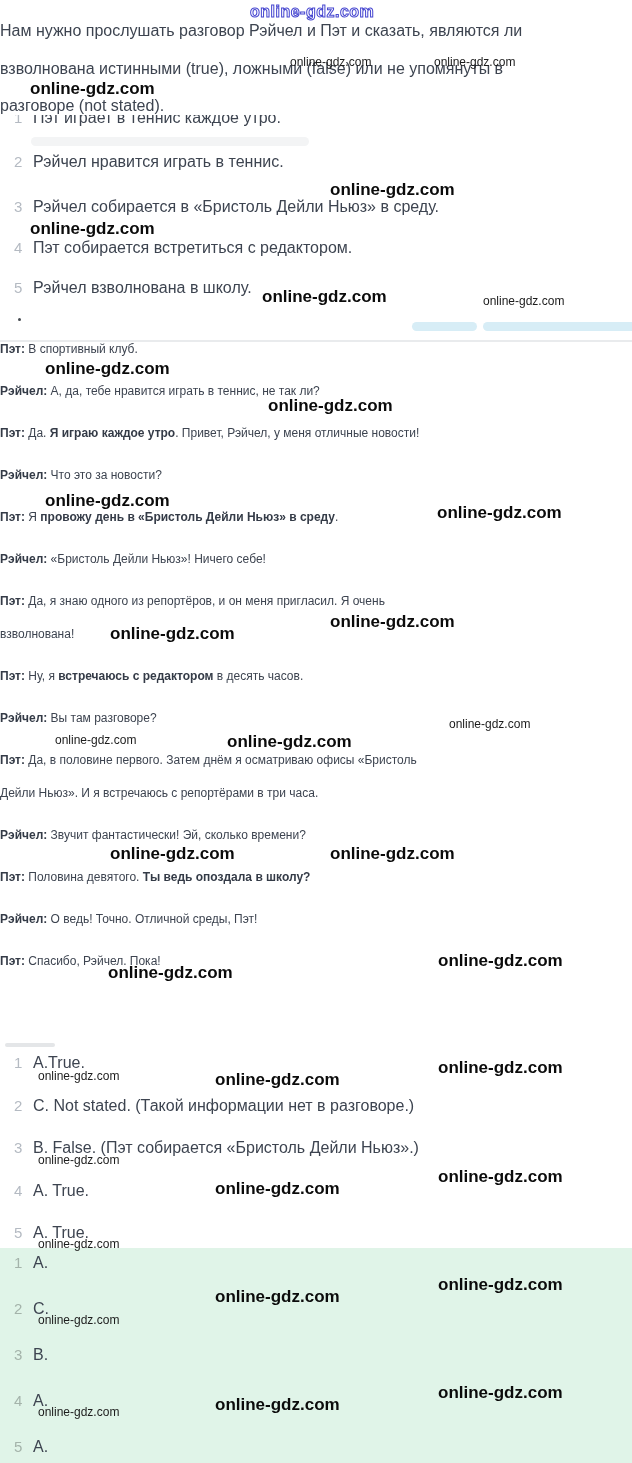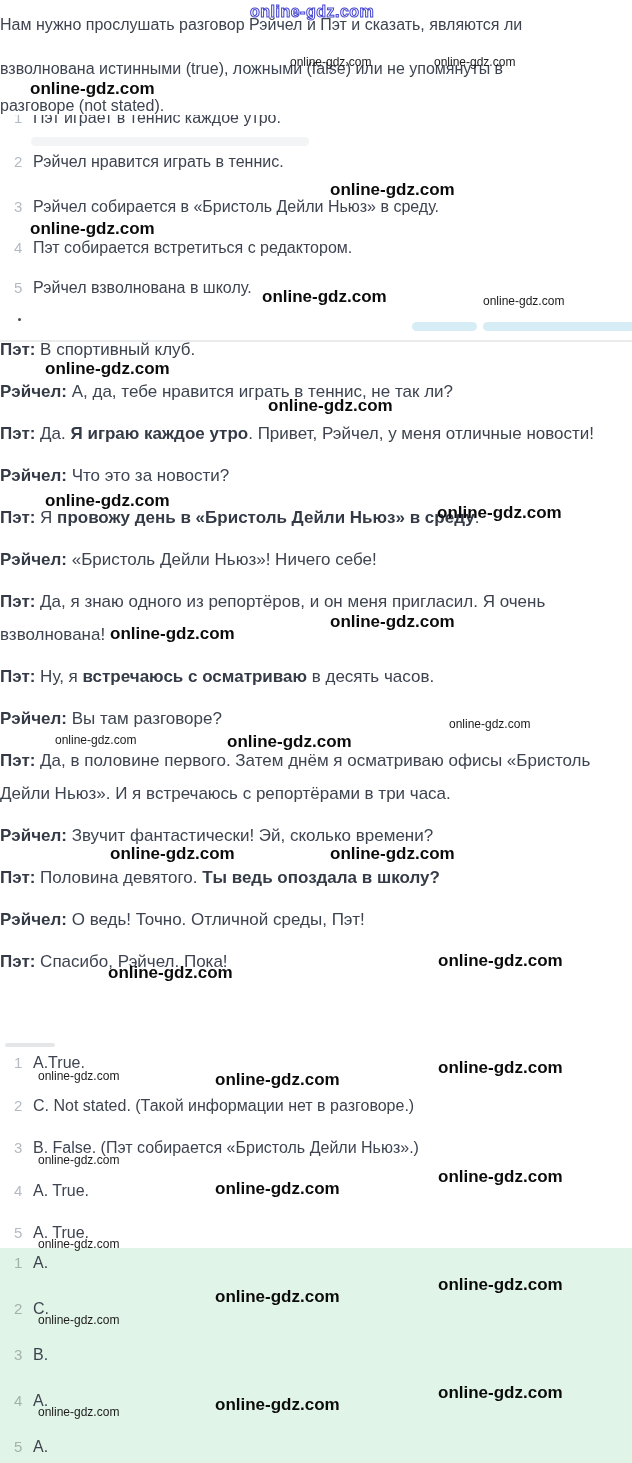--- a/index.html
+++ b/index.html
@@ -38,36 +38,36 @@
 
   .dot{position:absolute;left:18px;top:318px;width:3px;height:3px;background:#44494f;border-radius:50%;}
 
   .hl-bar{position:absolute;top:322px;height:9px;background:#d7edf6;border-radius:5px;}
   .hl-bar.b1{left:412px;width:65px;}
   .hl-bar.b2{left:483px;width:149px;border-radius:5px 0 0 5px;}
 
   .divider{position:absolute;left:0;top:340px;width:100%;height:2px;background:#e9ebed;}
 
   .dialogue{position:absolute;left:0;top:333px;width:624px;}
-  .dialogue p{margin:0 0 9px 0;font-size:17px;line-height:33px;color:#3d4450;}
+  .dialogue p{margin:0 0 9px 0;font-size:12px;line-height:33px;color:#3d4450;}
   .dialogue p .ln{display:block;white-space:nowrap;}
   .dialogue b{font-weight:700;color:#343b47;}
 
   .mini-bar{position:absolute;left:5px;top:1043px;width:50px;height:4px;background:#e4e6e8;border-radius:2px;}
 
   .green-panel{position:absolute;left:0;top:1248px;width:100%;height:215px;background:#e0f4e8;}
 </style>
 </head>
 <body>
 
 <div class="page">
 
   <div class="wm-outline">online-gdz.com</div>
 
-  <div class="intro-line" style="top:15px">Нам нужно прослушать разговор Рэйчел и Пэт и сказать, являются ли</div>
+  <div class="intro-line" style="top:21px">Нам нужно прослушать разговор Рэйчел и Пэт и сказать, являются ли</div>
   <div class="intro-line" style="top:59px">взволнована истинными (true), ложными (false) или не упомянуты в</div>
   <div class="intro-line" style="top:96px">разговоре (not stated).</div>
 
   <div id="statements">
       <div class="clip-wrap">
         <div class="row">
           <span class="num">1</span>
           <span class="txt">Пэт играет в теннис каждое утро.</span>
         </div>
       </div>
@@ -113,21 +113,21 @@
         <span class="ln"><b>Пэт:</b><span> Я </span><b>провожу день в «Бристоль Дейли Ньюз» в среду</b><span>.</span></span>
       </p>
       <p>
         <span class="ln"><b>Рэйчел:</b><span> «Бристоль Дейли Ньюз»! Ничего себе!</span></span>
       </p>
       <p>
         <span class="ln"><b>Пэт:</b><span> Да, я знаю одного из репортёров, и он меня пригласил. Я очень</span></span>
         <span class="ln"><span>взволнована!</span></span>
       </p>
       <p>
-        <span class="ln"><b>Пэт:</b><span> Ну, я </span><b>встречаюсь с осматриваю</b><span> в десять часов.</span></span>
+        <span class="ln"><b>Пэт:</b><span> Ну, я </span><b>встречаюсь с редактором</b><span> в десять часов.</span></span>
       </p>
       <p>
         <span class="ln"><b>Рэйчел:</b><span> Вы там разговоре?</span></span>
       </p>
       <p>
         <span class="ln"><b>Пэт:</b><span> Да, в половине первого. Затем днём я осматриваю офисы «Бристоль</span></span>
         <span class="ln"><span>Дейли Ньюз». И я встречаюсь с репортёрами в три часа.</span></span>
       </p>
       <p>
         <span class="ln"><b>Рэйчел:</b><span> Звучит фантастически! Эй, сколько времени?</span></span>

